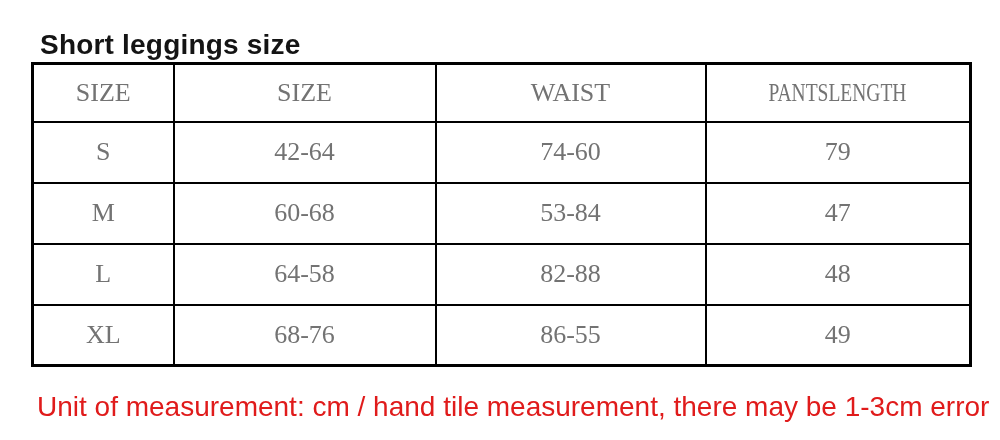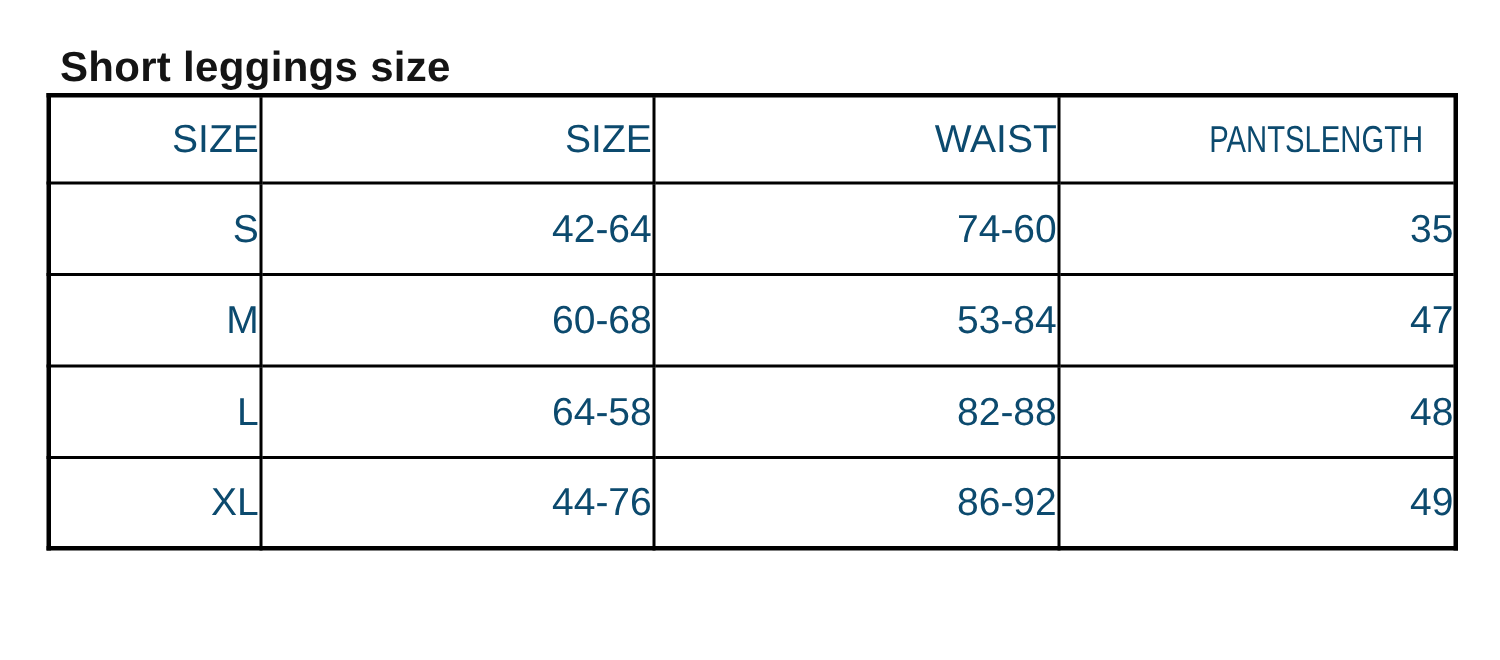--- a/index.html
+++ b/index.html
@@ -31,26 +31,27 @@
     left: 31px;
     top: 62px;
     width: 938px;
     border-collapse: collapse;
     table-layout: fixed;
     border: 3px solid #000000;
   }
   table.size-table th,
   table.size-table td {
     border: 2px solid #000000;
-    text-align: right;
+    text-align: center;
     vertical-align: middle;
     font-weight: normal;
     font-size: 26px;
-    color: #0c4a6e;
+    color: #737373;
     padding: 0;
+    font-family: Liberation Serif, serif;
   }
   table.size-table thead tr { height: 58px; }
   table.size-table tbody tr { height: 61px; }
   .col-size  { width: 141px; }
   .col-waist { width: 262px; }
   .col-hips  { width: 270px; }
   .col-pants { width: 265px; }
   .condensed {
     display: inline-block;
     transform: scaleX(0.78);
@@ -95,37 +96,38 @@
         <th>
           <span class="condensed">PANTSLENGTH</span>
         </th>
       </tr>
     </thead>
     <tbody>
       <tr>
         <td>S</td>
         <td>42-64</td>
         <td>74-60</td>
-        <td>35</td>
+        <td>79</td>
       </tr>
       <tr>
         <td>M</td>
         <td>60-68</td>
         <td>53-84</td>
         <td>47</td>
       </tr>
       <tr>
         <td>L</td>
         <td>64-58</td>
         <td>82-88</td>
         <td>48</td>
       </tr>
       <tr>
         <td>XL</td>
-        <td>44-76</td>
-        <td>86-92</td>
+        <td>68-76</td>
+        <td>86-55</td>
         <td>49</td>
       </tr>
     </tbody>
   </table>
 
+  <div class="note">Unit of measurement: cm / hand tile measurement, there may be 1-3cm error</div>
 
 </div>
 
 </body></html>

